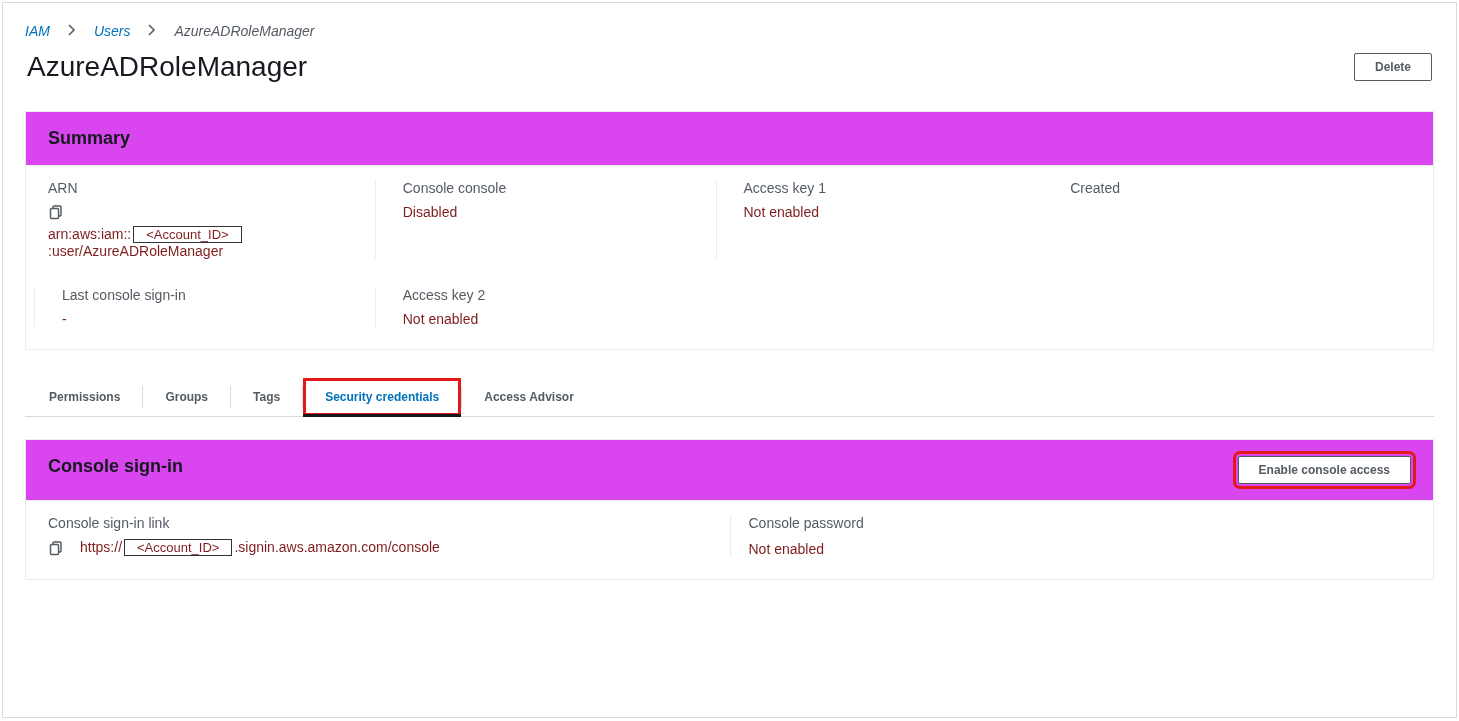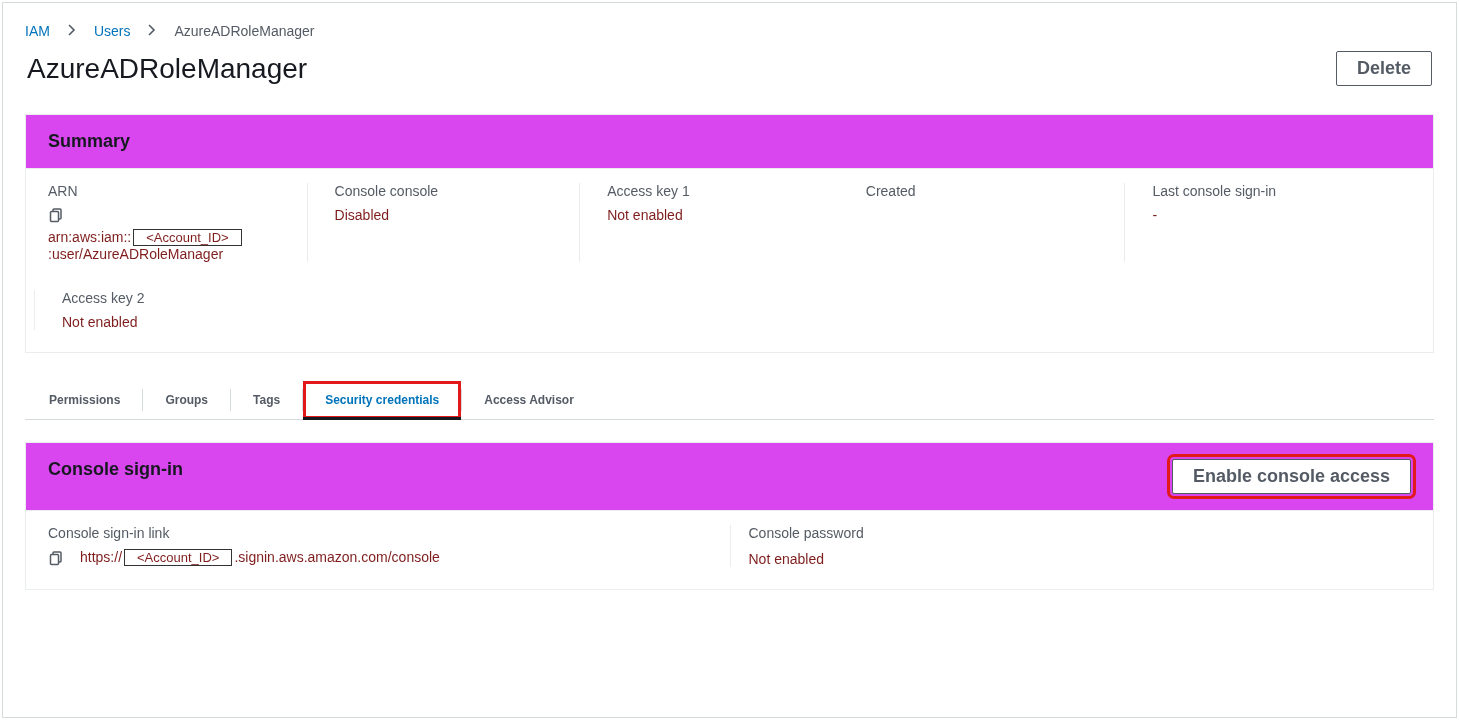--- a/index.html
+++ b/index.html
@@ -19,20 +19,21 @@
       padding: 20px 22px;
       background: #fff;
       min-height: 716px;
     }
     .breadcrumb {
       display: flex;
       align-items: center;
       gap: 18px;
       font-size: 14px;
       margin-bottom: 12px;
+      font-style: italic;
     }
     .breadcrumb a {
       color: #0073bb;
       text-decoration: none;
     }
     .breadcrumb .sep {
       color: #545b64;
       font-size: 13px;
     }
     .breadcrumb .current {
@@ -48,21 +49,21 @@
     .page-title {
       font-size: 28px;
       font-weight: 400;
       color: #16191f;
     }
     .btn {
       background: #fff;
       border: 1px solid #545b64;
       border-radius: 2px;
       padding: 6px 20px;
-      font-size: 18px;
+      font-size: 12px;
       font-weight: 700;
       color: #545b64;
       cursor: pointer;
       font-family: inherit;
     }
     .panel {
       border: 1px solid #eaeded;
       background: #fff;
       margin-bottom: 28px;
     }
@@ -77,21 +78,21 @@
     .panel-header h2 {
       font-size: 18px;
       font-weight: 700;
       color: #16191f;
     }
     .panel-body {
       padding: 14px 22px 22px 22px;
     }
     .summary-grid {
       display: grid;
-      grid-template-columns: 1fr 1fr 1fr 1fr 1fr;
+      grid-template-columns: 1fr 1fr 1fr 1fr;
       column-gap: 0;
       row-gap: 28px;
     }
     .summary-col {
       padding-right: 20px;
       position: relative;
     }
     .summary-col.border-left::before {
       content: "";
       position: absolute;

